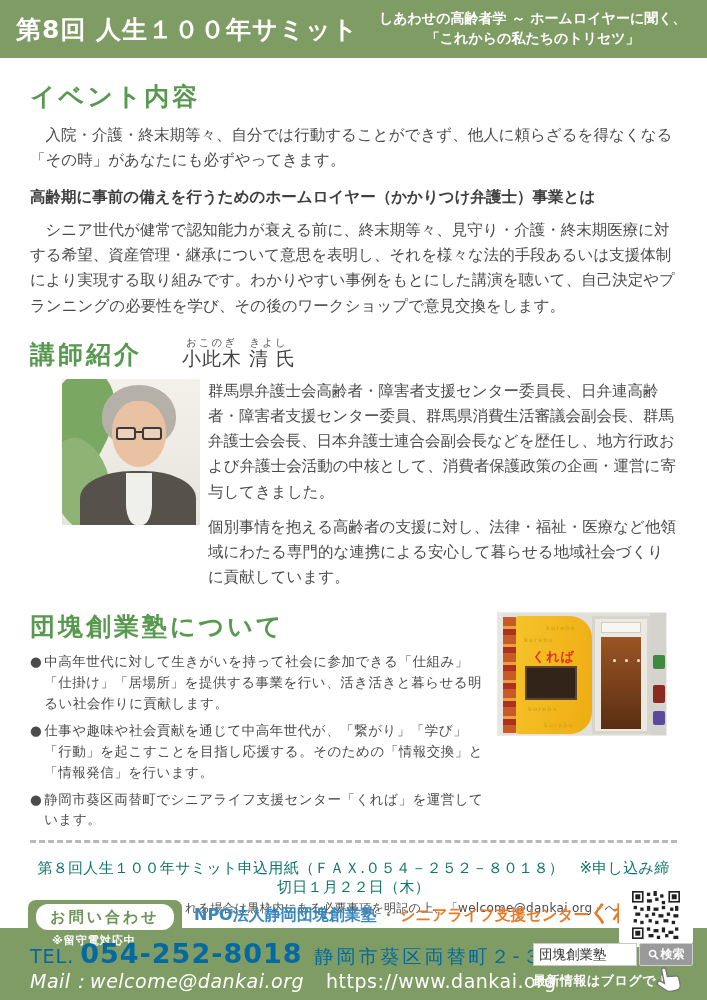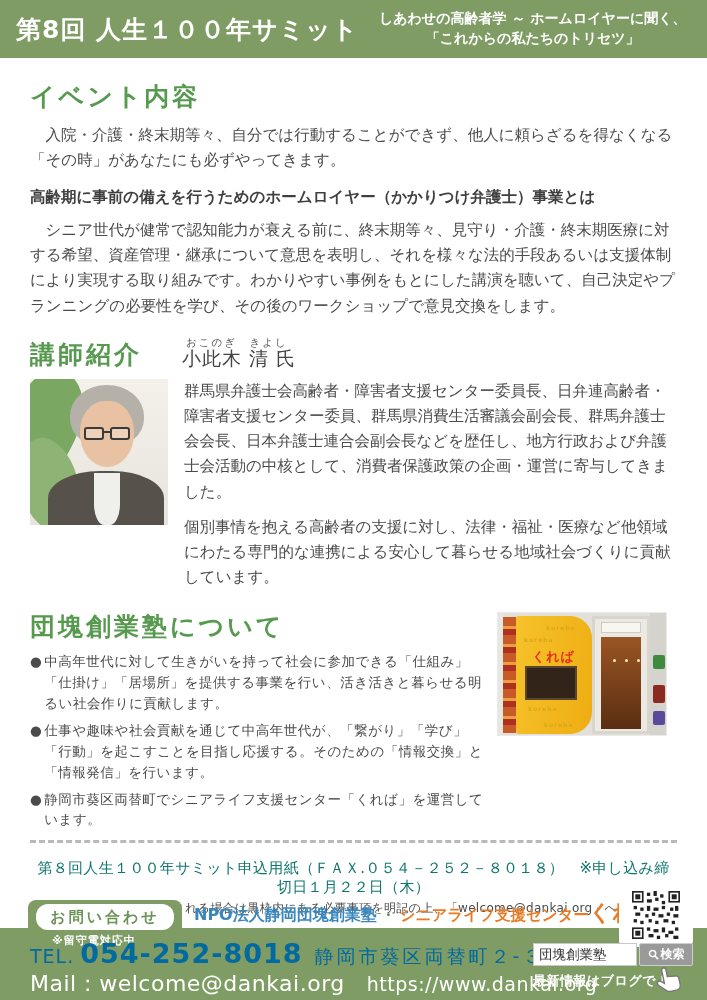--- a/index.html
+++ b/index.html
@@ -20,21 +20,21 @@
   .main { padding:0 30px; }
   .h-green { color:#57994f; font-size:25px; font-weight:bold; letter-spacing:3px; }
   .event-head { margin-top:22px; }
   .para { font-size:15.5px; line-height:1.62; color:#4b4b4b; margin-top:10px; }
   .subhead { font-size:15.5px; font-weight:bold; color:#3f3f3f; margin-top:14px; }
   
   .lect-headrow { display:flex; align-items:flex-end; gap:40px; margin-top:18px; }
   .lect-name-block { line-height:1.1; padding-bottom:2px; }
   .lect-ruby { font-size:10.5px; color:#555; letter-spacing:2px; display:block; margin-left:4px; }
   .lect-name { font-size:19px; color:#444; letter-spacing:1px; }
-  .lect-row { display:flex; gap:16px; margin-top:8px; }
+  .lect-row { display:flex; gap:8px; margin-top:8px;margin-left:32px; }
   .bio-col { flex:1; }
   .bio-col .para { margin-top:0; }
   .bio-col .para + .para { margin-top:10px; }
   
   .photo-lect { width:138px; height:146px; background:linear-gradient(#f3f1ea,#e6e4dc); position:relative; overflow:hidden; flex:none; }
   .leaf1 { position:absolute; left:-22px; top:-12px; width:70px; height:120px; background:#7aa863; border-radius:50% 50% 50% 50%/60% 40% 60% 40%; transform:rotate(18deg); }
   .leaf2 { position:absolute; left:-10px; top:58px; width:58px; height:95px; background:#8db474; border-radius:50%; transform:rotate(-14deg); }
   .hair { position:absolute; left:40px; top:6px; width:74px; height:62px; background:#b5b1a9; border-radius:50% 50% 45% 45%; }
   .face { position:absolute; left:50px; top:22px; width:54px; height:66px; background:#e9c2a4; border-radius:46% 46% 50% 50%; }
   .gl { position:absolute; top:48px; width:20px; height:13px; border:2px solid #3a3a3a; border-radius:3px; background:rgba(255,255,255,.25); }
@@ -88,21 +88,21 @@
   .npo-dot { color:#57994f; font-weight:bold; font-size:15px; margin:0 4px; }
   .npo-orange { color:#e77c28; font-weight:bold; font-size:15.5px; }
   .npo-orange-big { color:#e77c28; font-weight:bold; font-size:22px; letter-spacing:1px; }
   .qr-card { position:absolute; right:14px; top:0; width:74px; height:61px; background:#fff; border-radius:6px; display:flex; justify-content:center; }
   .qr-card svg { margin-top:5px; }
   .tel-line { position:absolute; left:30px; top:52px; display:flex; align-items:baseline; color:#0369a1; white-space:nowrap; }
   .tel-label { font-size:19px; letter-spacing:1px; }
   .tel-num { font-size:27px; font-weight:bold; letter-spacing:1px; margin:0 12px 0 6px; }
   .tel-addr { font-size:19px; letter-spacing:3px; }
   .mail-line { position:absolute; left:30px; top:83px; display:flex; align-items:baseline; color:#fff; white-space:nowrap; }
-  .mail-part { font-size:22px; letter-spacing:0.5px; }
+  .mail-part { font-size:19px; letter-spacing:0.5px;font-style:italic; }
   .url-part { font-size:19px; letter-spacing:0.5px; margin-left:22px; }
   .search-input { position:absolute; left:533px; top:57px; width:104px; height:23px; background:#fff; border:1px solid #c8c8c8; font-size:13.5px; color:#333; padding:0 5px; font-family:inherit; }
   .search-btn { position:absolute; left:639px; top:57px; width:54px; height:23px; background:#9a9a9a; border:1px solid #cfcfcf; border-radius:2px; color:#fff; font-size:12px; font-weight:bold; display:flex; align-items:center; justify-content:center; gap:2px; cursor:pointer; font-family:inherit; }
   .blog-note { position:absolute; left:533px; top:86px; color:#fff; font-size:13px; font-weight:bold; letter-spacing:0.5px; }
   .hand { position:absolute; left:652px; top:78px; width:34px; height:34px; transform:rotate(-12deg); }
 </style>
 </head>
 <body>
 
 <div class="header">

